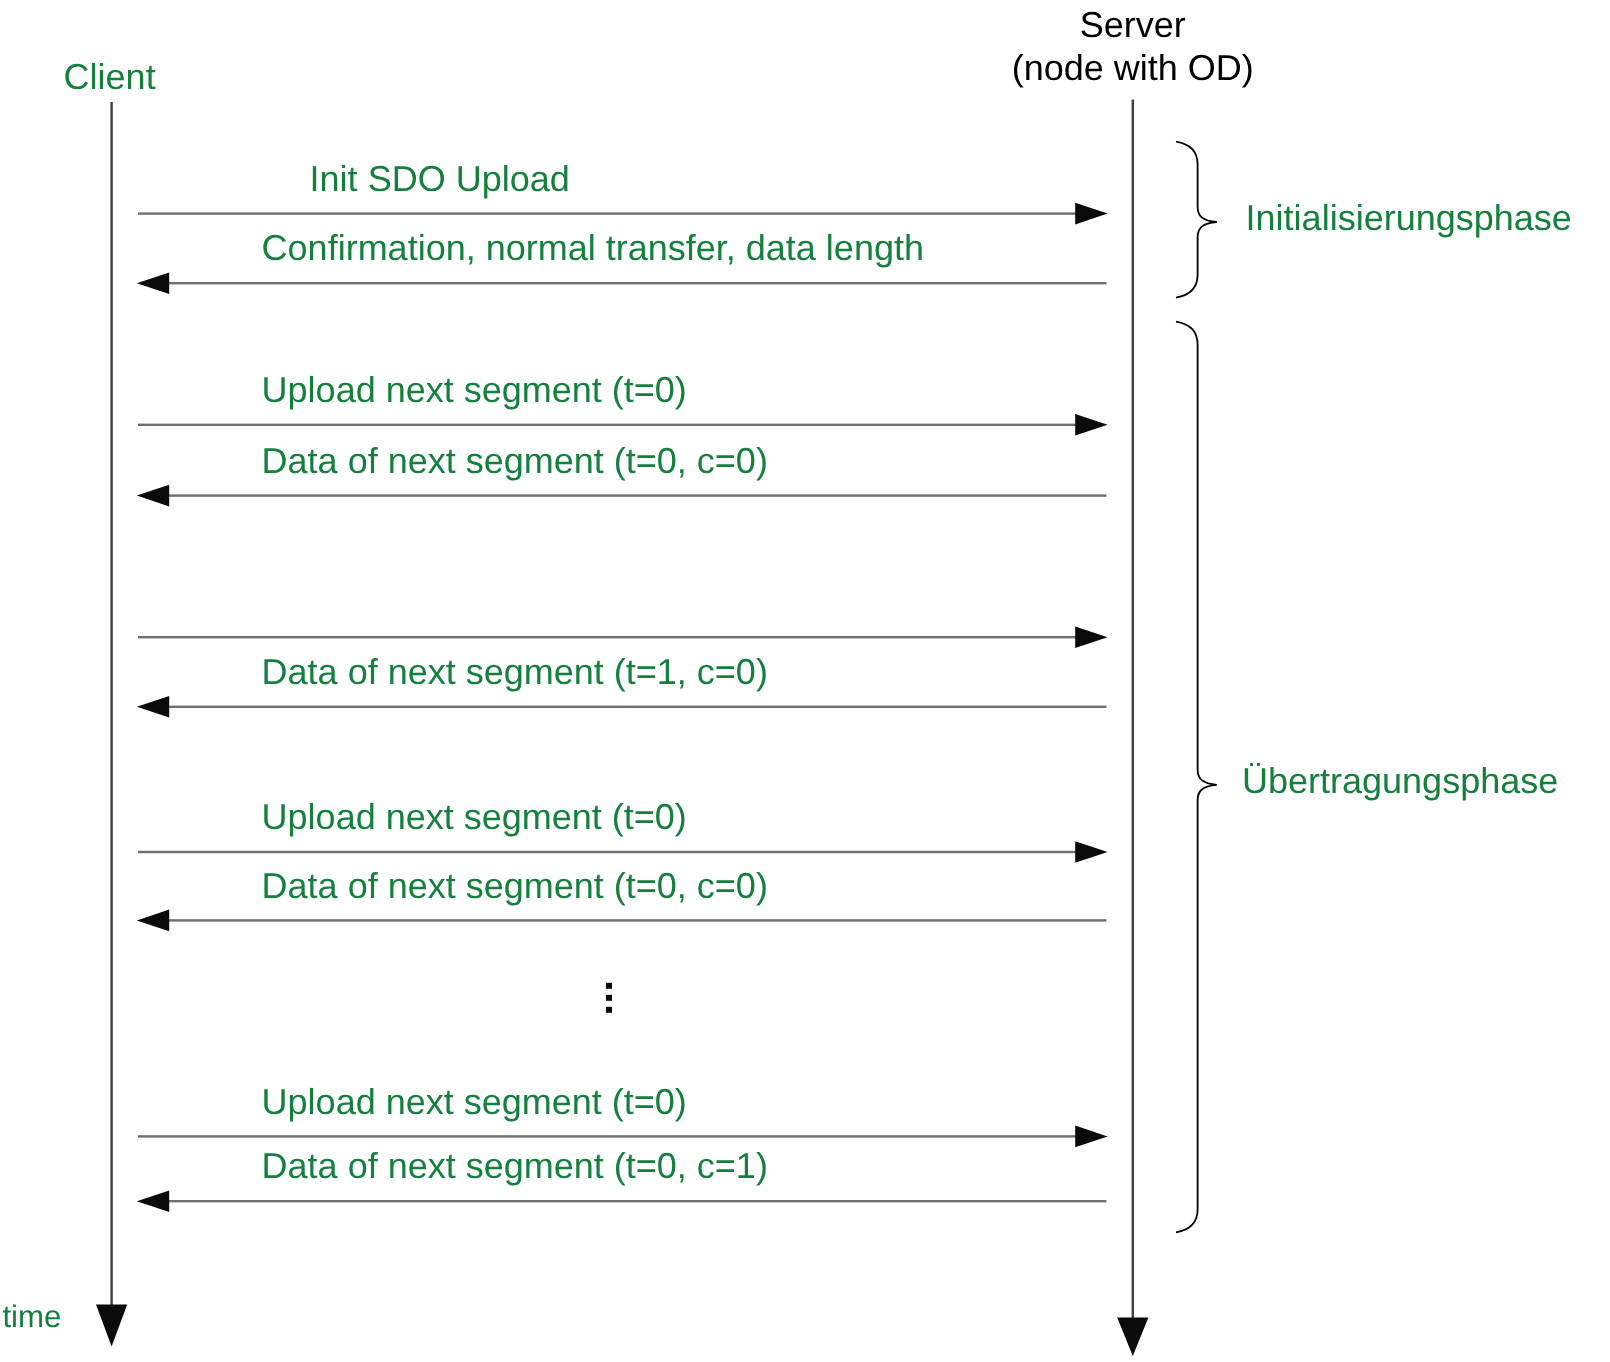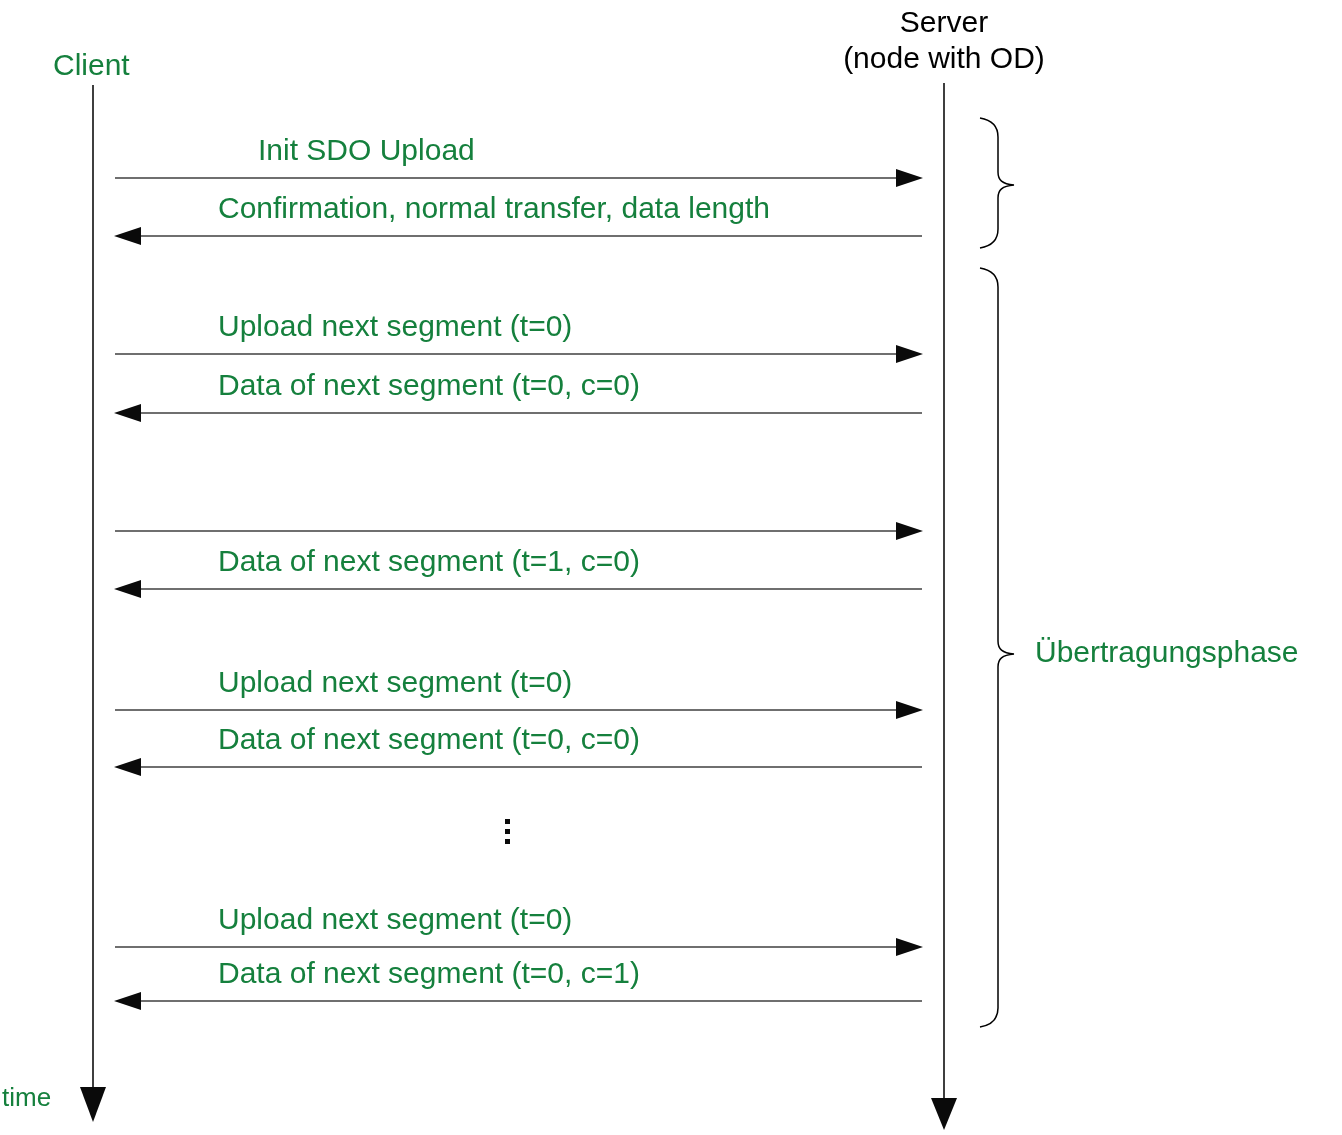--- a/index.html
+++ b/index.html
@@ -120,17 +120,18 @@
     <div class="dot"></div>
     <div class="dot"></div>
     <div class="dot"></div>
   </div>
 
   <svg class="braces" width="1342" height="1135" viewBox="0 0 1342 1135">
     <path d="M 980,118 C 992,120 998,127 998,137 L 998,172 C 998,180 1002,184 1014,185 C 1002,186 998,190 998,198 L 998,229 C 998,239 992,246 980,248" fill="none" stroke="#000" stroke-width="1.5"></path>
     <path d="M 980,268 C 992,270 998,277 998,287 L 998,641 C 998,649 1002,653 1014,654 C 1002,655 998,659 998,667 L 998,1008 C 998,1018 992,1025 980,1027" fill="none" stroke="#000" stroke-width="1.5"></path>
   </svg>
 
+  <div class="lbl" style="left:1038px; top:168px;">Initialisierungsphase</div>
   <div class="lbl" style="left:1035px; top:637px;text-align:center;">Übertragungsphase</div>
 
   <div class="lbl" style="left:2px; top:1082px; font-size:26px;">time</div>
 
 </div>
 
 </body></html>

